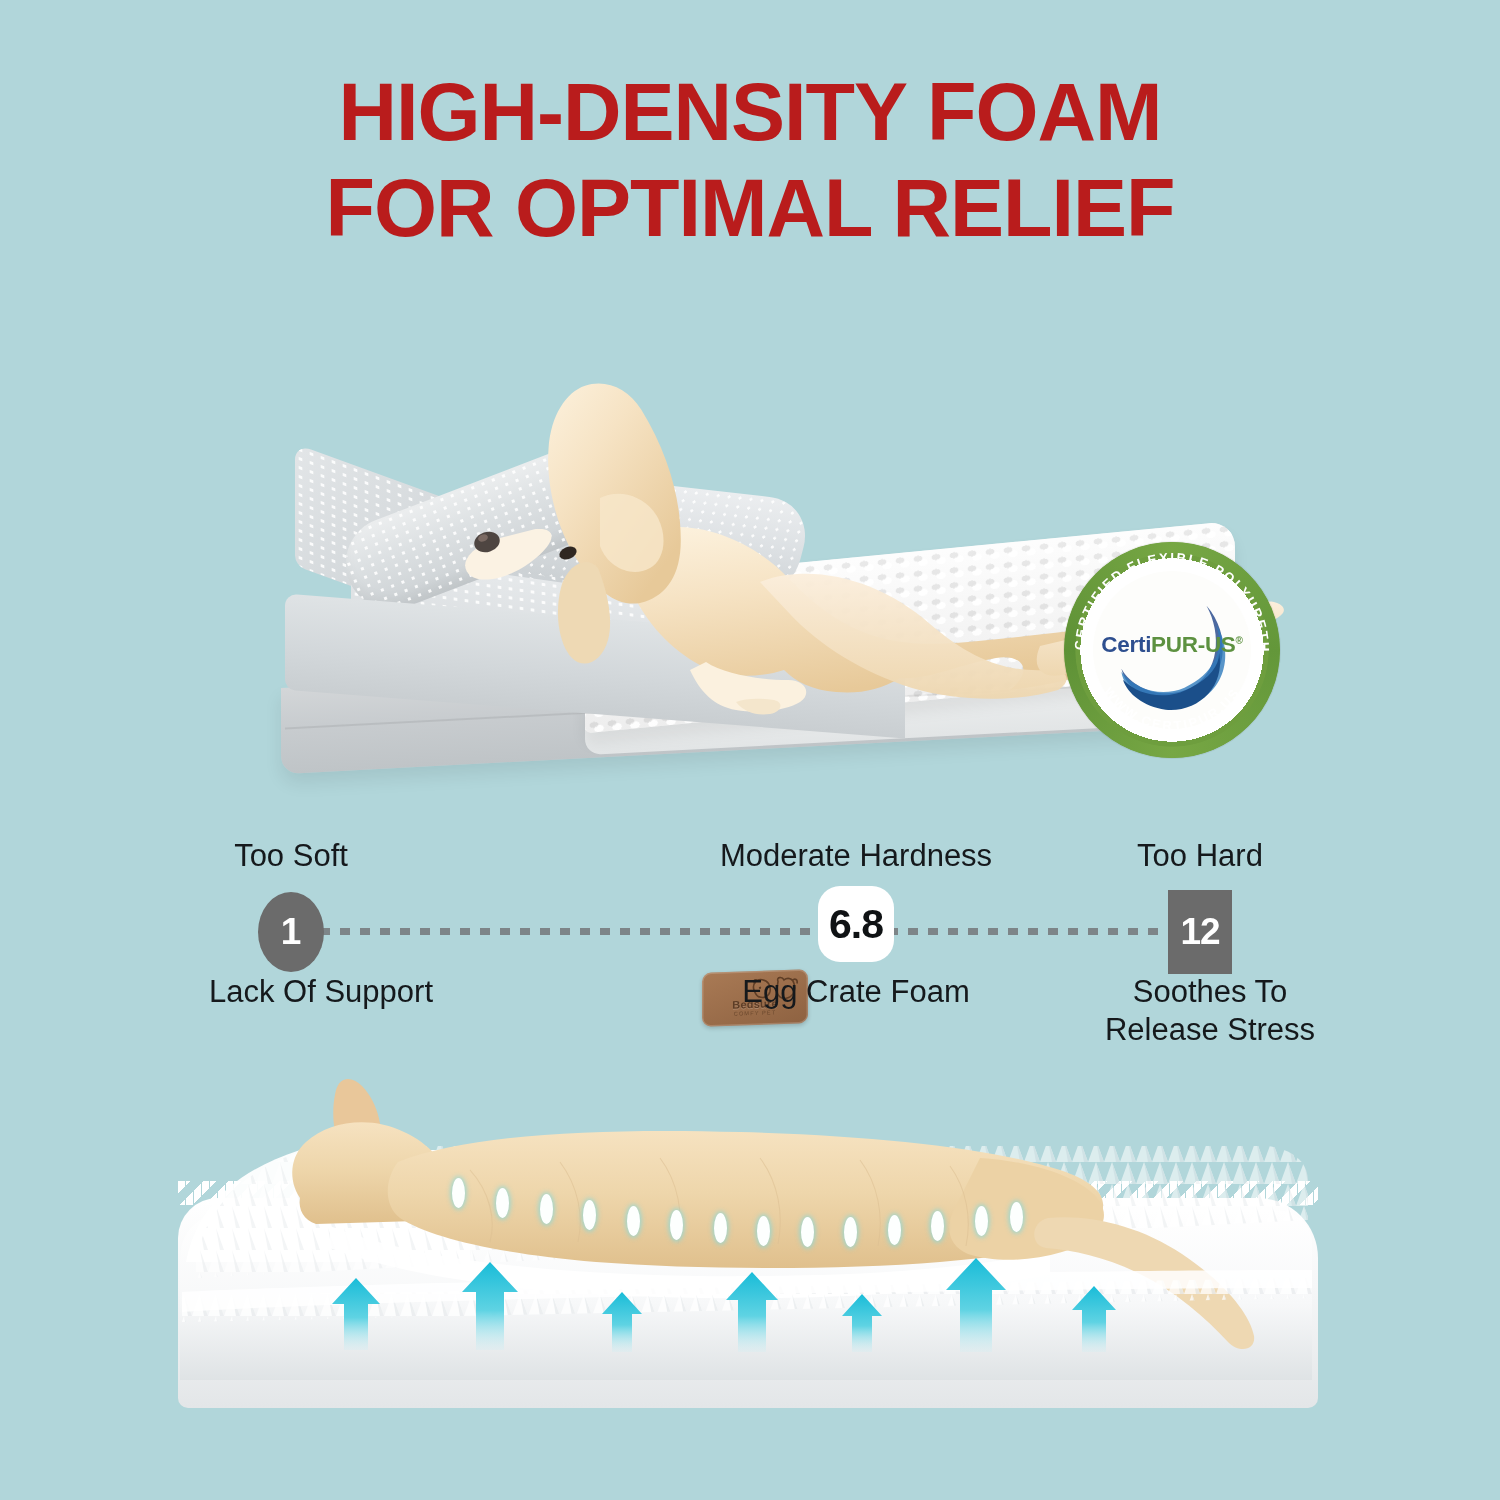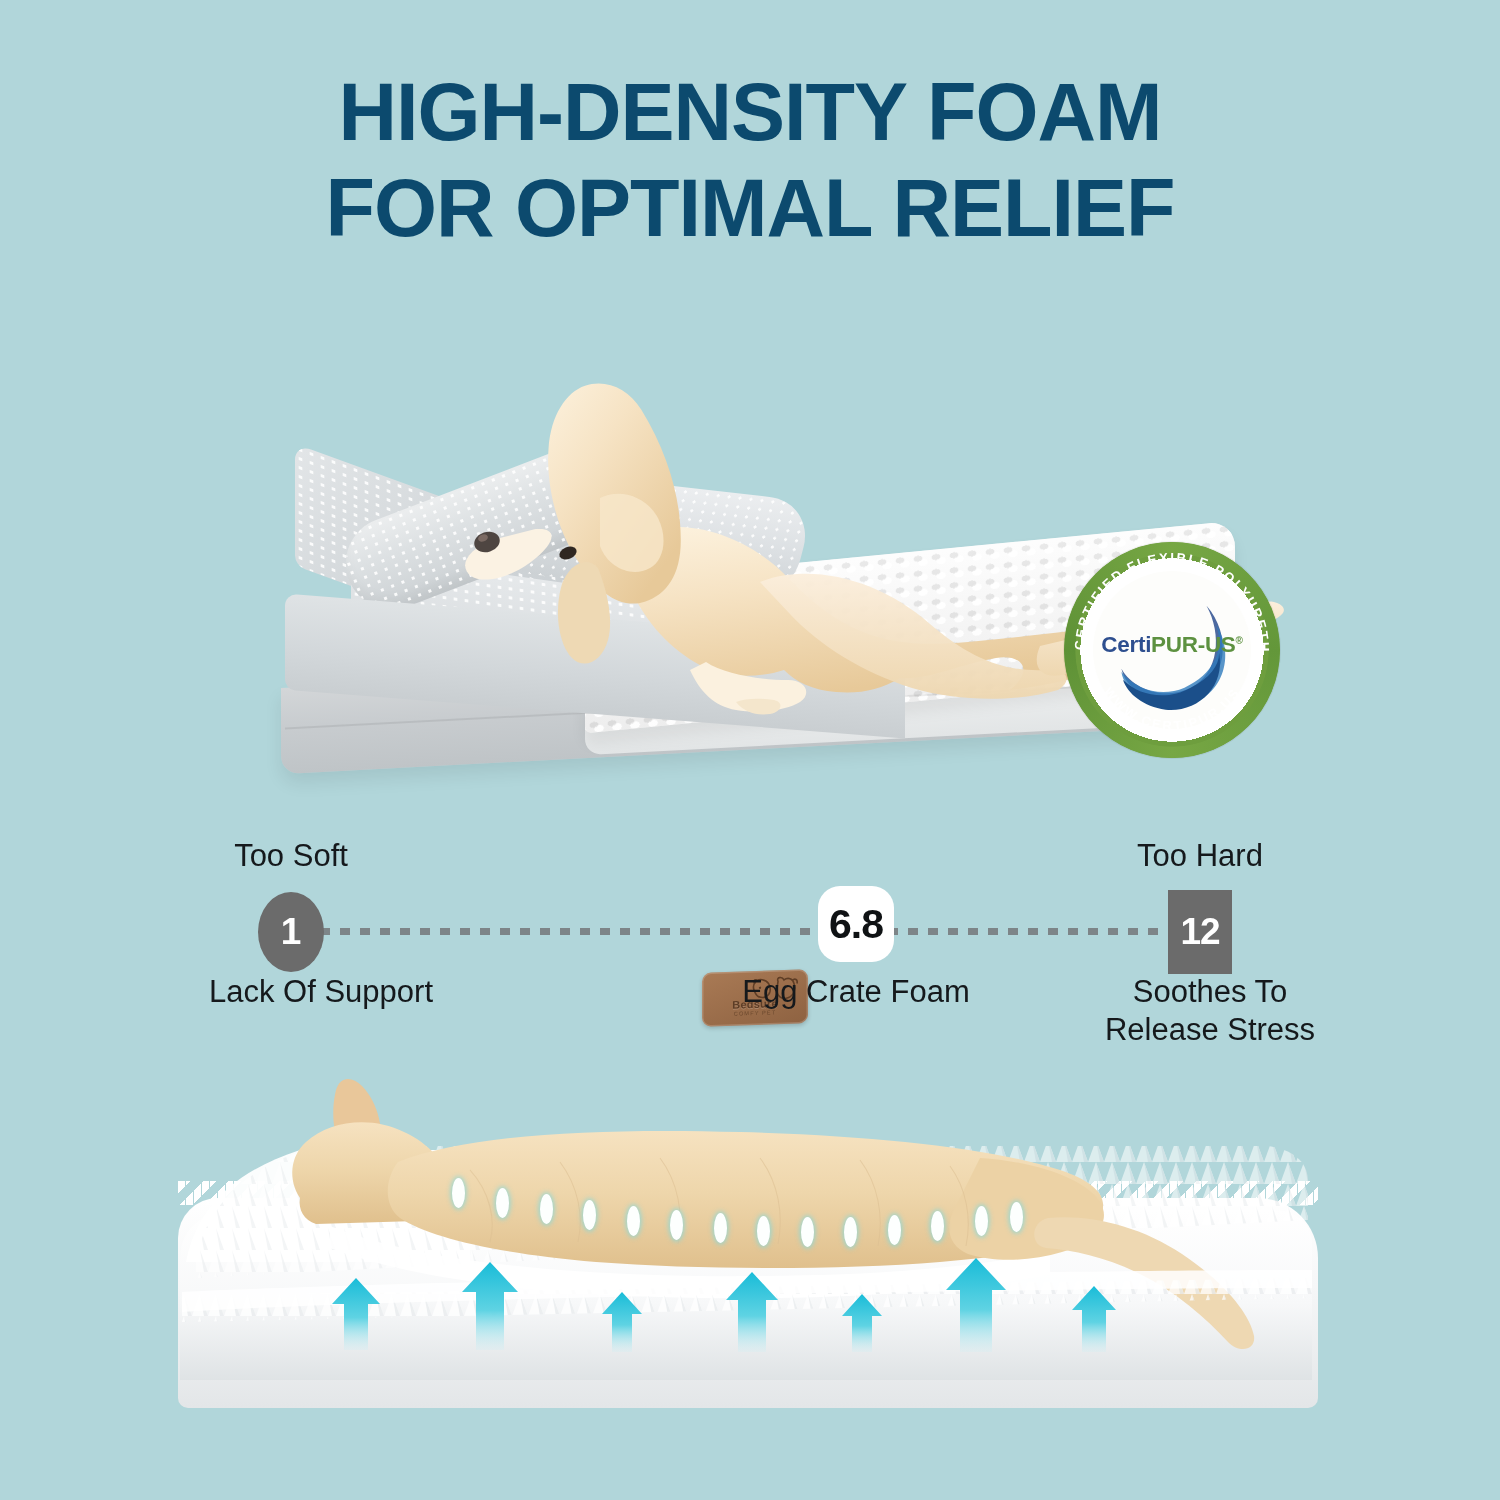--- a/index.html
+++ b/index.html
@@ -7,21 +7,21 @@
     width:1500px;height:1500px;overflow:hidden;
     background:#b1d6da;
     font-family:"Liberation Sans","DejaVu Sans",sans-serif;
     position:relative;
   }
   .stage{position:absolute;inset:0;}
 
   
   .headline{
     position:absolute;top:64px;left:0;width:1500px;
-    text-align:center;color:#0c4a6e;
+    text-align:center;color:#b91c1c;
     font-size:81px;line-height:96px;font-weight:700;
     letter-spacing:-1px;
   }
   .headline .l2{display:block;}
 
   
   .hero{position:absolute;left:0;top:250px;width:1500px;height:560px;}
 
   
   .badge{
@@ -352,20 +352,21 @@
         </g>
       </svg>
       <div class="tagtxt">Bedsure</div>
       <div class="tagsub">COMFY PET</div>
     </div>
   </div>
 
   <div class="scale">
 
     <div class="toplab" style="left:181px;width:220px;">Too Soft</div>
+    <div class="toplab" style="left:706px;width:300px;">Moderate Hardness</div>
     <div class="toplab" style="left:1100px;width:200px;">Too Hard</div>
 
     <div class="track t1"></div>
     <div class="track t2"></div>
 
     <div class="m1">
       <span>1</span>
     </div>
     <div class="m68">
       <span>6.8</span>

